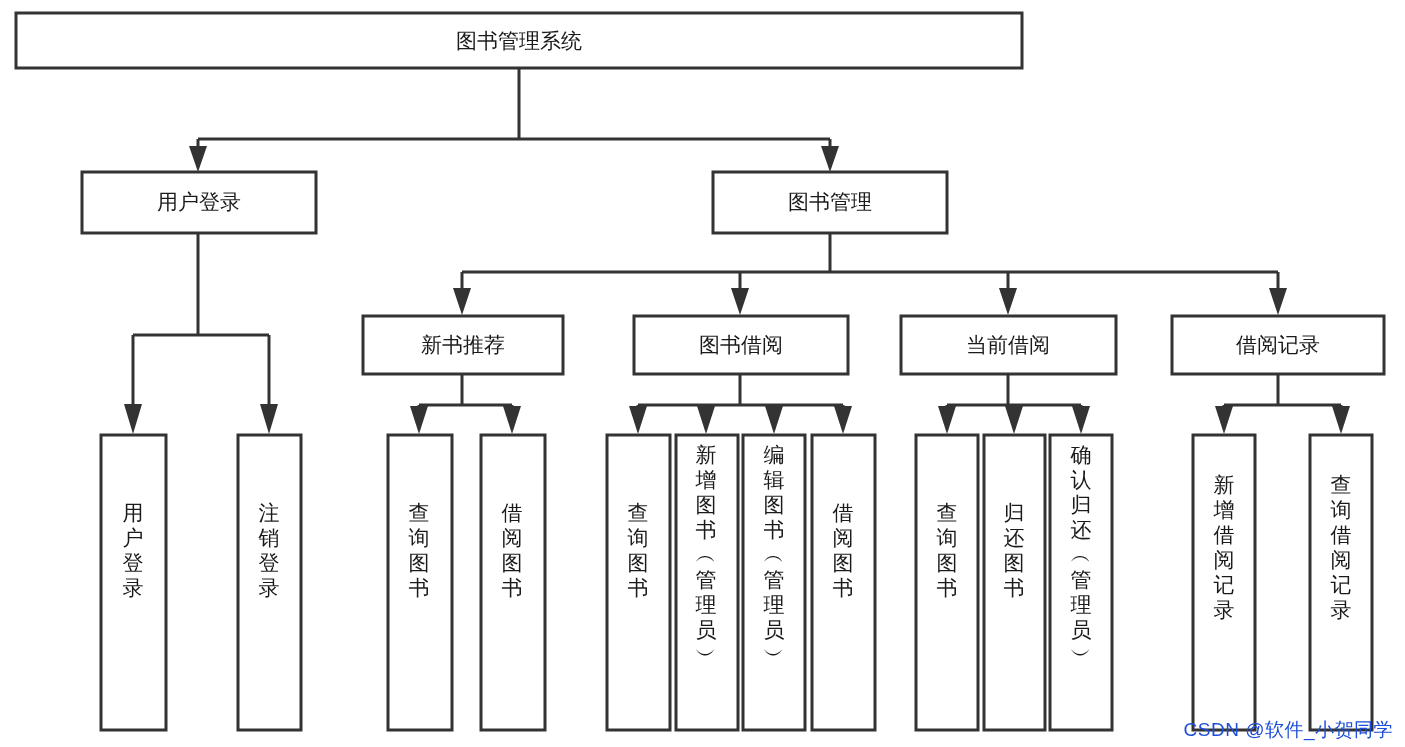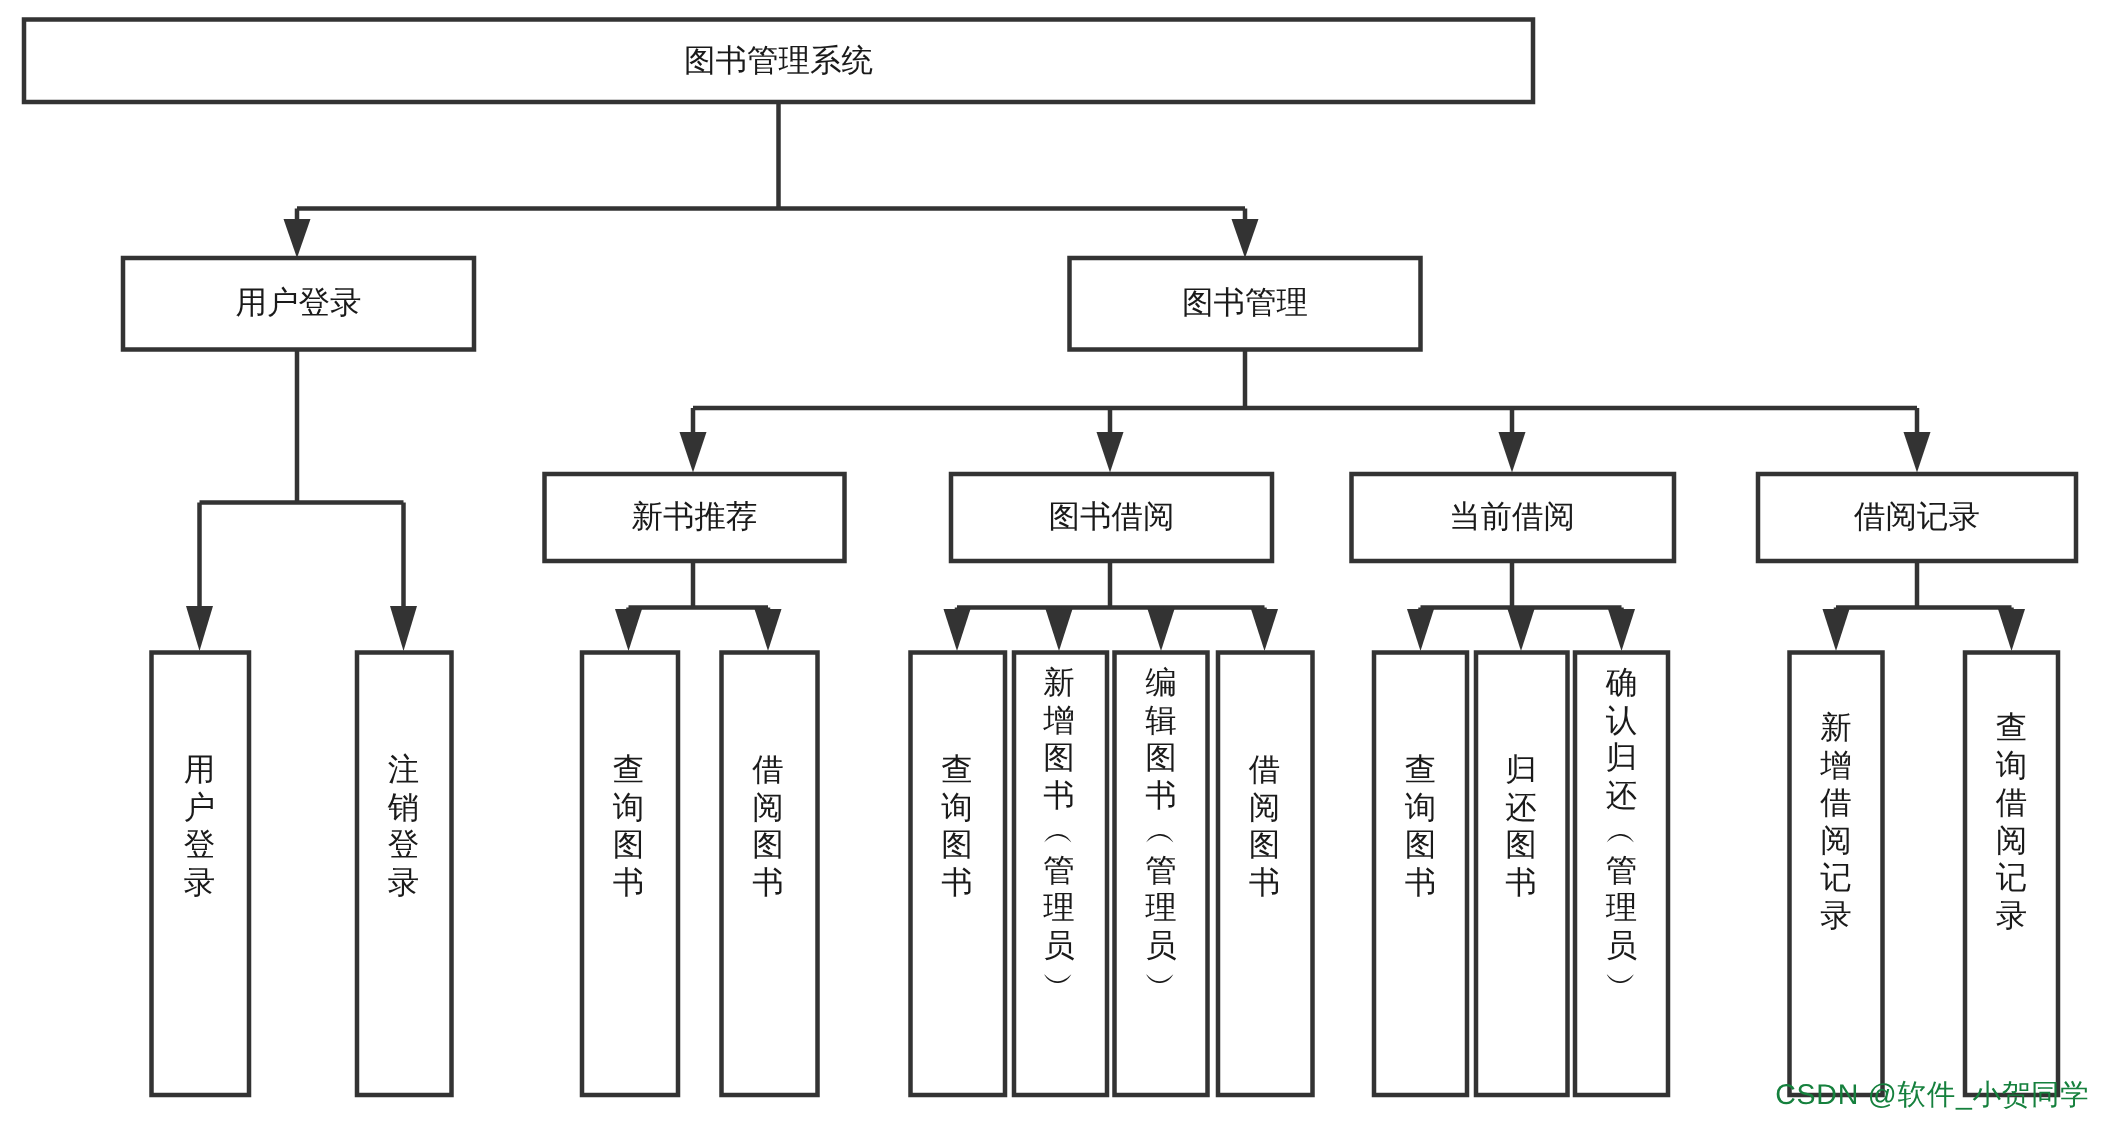--- a/index.html
+++ b/index.html
@@ -17,21 +17,21 @@
     font-size:21px;fill:#1a1a1a;text-anchor:middle;dominant-baseline:middle;
   }
   .leaf-label{
     font-family:"Liberation Sans","DejaVu Sans",sans-serif;
     font-size:21px;fill:#1a1a1a;
   }
   .leaf-label tspan{text-anchor:middle;}
   .watermark{
     position:absolute;right:12px;bottom:4px;
     font-family:"Liberation Sans","DejaVu Sans",sans-serif;
-    font-size:19px;color:#15803d;white-space:nowrap;letter-spacing:0.5px;
+    font-size:19px;color:#1d4ed8;white-space:nowrap;letter-spacing:0.5px;
   }
 </style>
 </head>
 <body>
 
 <svg id="canvas" viewBox="0 0 1405 747">
 
   <defs>
     <marker id="arrow" viewBox="0 0 12 14" refX="11" refY="7" markerWidth="12" markerHeight="14" orient="auto-start-reverse">
       <path d="M0,0 L12,7 L0,14 L2.5,7 Z" class="arrow-head"></path>

